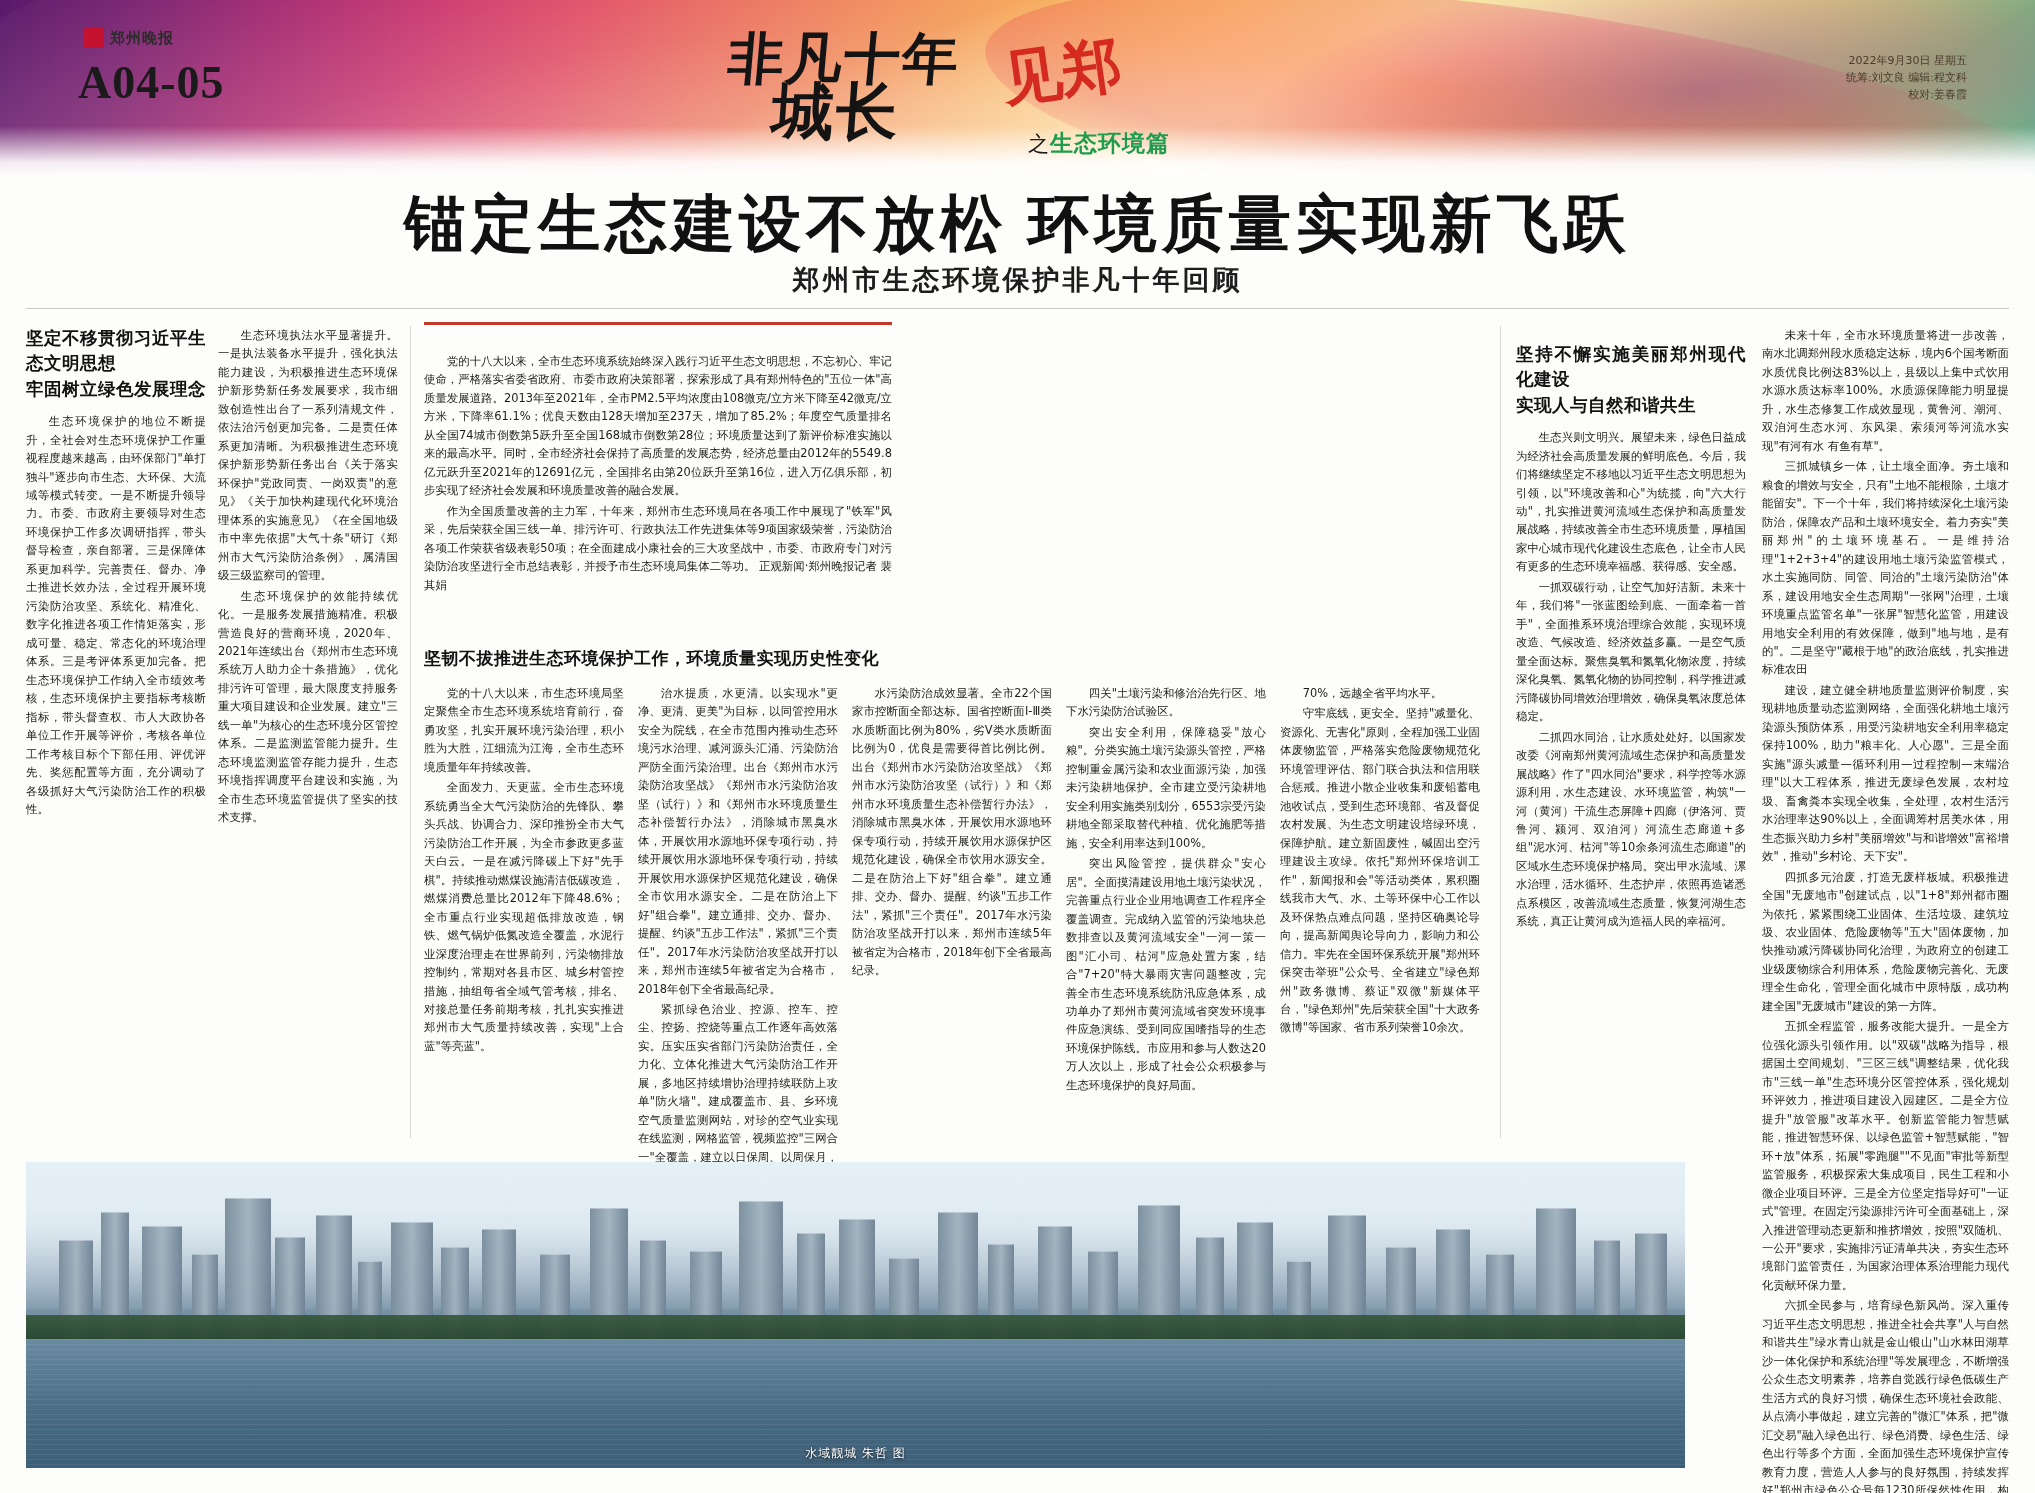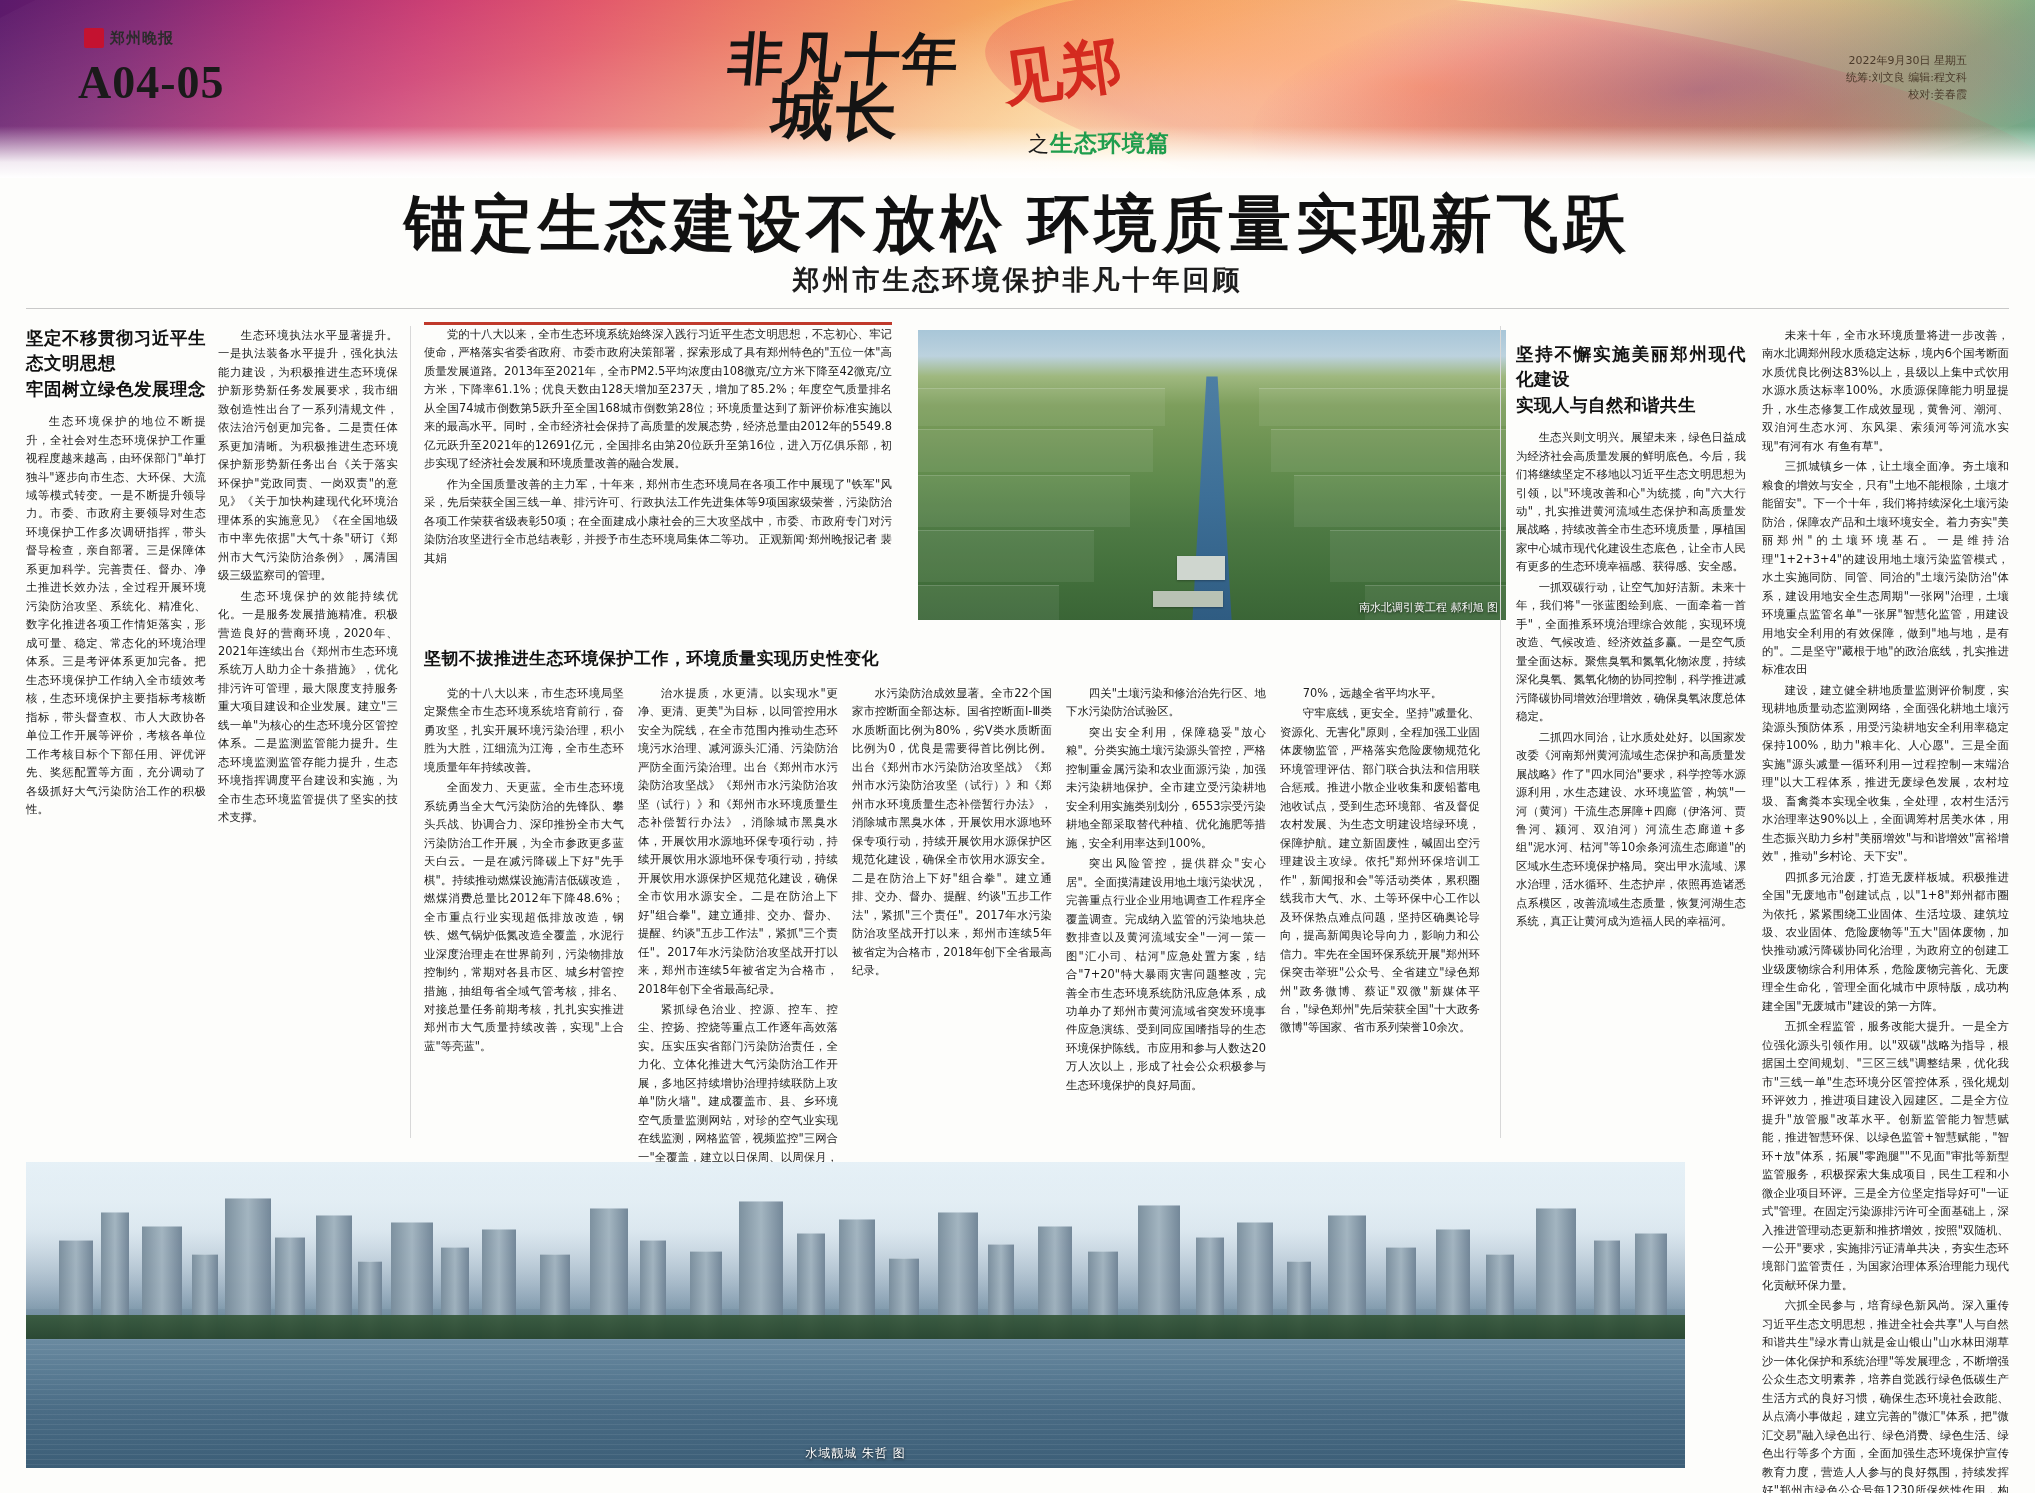--- a/index.html
+++ b/index.html
@@ -148,21 +148,21 @@
     font-weight: bold;
     font-size: 17.5px;
     line-height: 1.45;
     letter-spacing: 0.5px;
     color: #111;
     margin-bottom: 10px;
     text-indent: 0;
   }
   .sec-title-redline {
     border-top: 3px solid #c0392b;
-    padding-top: 0;
+    padding-top: 27px;
   }
   .mid-head {
     font-family: "Liberation Serif", serif;
     font-weight: bold; font-size: 17px; color: #111;
     letter-spacing: 0.5px;
     margin-bottom: 9px; text-indent: 0;
   }
 
   
   .photo {
@@ -286,37 +286,20 @@
   </div>
 
   <div class="banner-credits" style="white-space:pre-line">2022年9月30日 星期五
 统筹:刘文良 编辑:程文科
 校对:姜春霞</div>
 
   <div class="headline">锚定生态建设不放松  环境质量实现新飞跃</div>
   <div class="subhead">郑州市生态环境保护非凡十年回顾</div>
   <div class="hr-headline"></div>
 
-  <div class="photo photo-aerial">
-    <div class="canal-bank"></div>
-    <div class="canal"></div>
-    <div class="field" style="left:0; top:20%; width:42%; height:13%;"></div>
-    <div class="field" style="left:0; top:34%; width:40%; height:15%;"></div>
-    <div class="field" style="left:0; top:50%; width:36%; height:18%;"></div>
-    <div class="field" style="left:0; top:69%; width:30%; height:18%;"></div>
-    <div class="field" style="left:0; top:88%; width:24%; height:12%;"></div>
-    <div class="field" style="left:58%; top:20%; width:42%; height:13%;"></div>
-    <div class="field" style="left:60%; top:34%; width:40%; height:15%;"></div>
-    <div class="field" style="left:64%; top:50%; width:36%; height:18%;"></div>
-    <div class="field" style="left:70%; top:69%; width:30%; height:18%;"></div>
-    <div class="field" style="left:76%; top:88%; width:24%; height:12%;"></div>
-    <div class="bldg" style="left:44%; top:78%; width:48px; height:24px;"></div>
-    <div class="bldg" style="left:40%; top:90%; width:70px; height:16px; background:#b9c2b4;"></div>
-    <div class="photo-cap">南水北调引黄工程 郝利旭 图</div>
-  </div>
 
   <div class="col" style="left:26px; top:326px; width:180px; height:820px;">
     <div class="sec-title" style="white-space:pre-line">坚定不移贯彻习近平生态文明思想
 牢固树立绿色发展理念</div>
     <p>生态环境保护的地位不断提升，全社会对生态环境保护工作重视程度越来越高，由环保部门"单打独斗"逐步向市生态、大环保、大流域等模式转变。一是不断提升领导力。市委、市政府主要领导对生态环境保护工作多次调研指挥，带头督导检查，亲自部署。三是保障体系更加科学。完善责任、督办、净土推进长效办法，全过程开展环境污染防治攻坚、系统化、精准化、数字化推进各项工作情矩落实，形成可量、稳定、常态化的环境治理体系。三是考评体系更加完备。把生态环境保护工作纳入全市绩效考核，生态环境保护主要指标考核断指标，带头督查权、市人大政协各单位工作开展等评价，考核各单位工作考核目标个下部任用、评优评先、奖惩配置等方面，充分调动了各级抓好大气污染防治工作的积极性。</p>
   </div>
 
   <div class="col" style="left:218px; top:326px; width:180px; height:820px;">
     <p>生态环境执法水平显著提升。一是执法装备水平提升，强化执法能力建设，为积极推进生态环境保护新形势新任务发展要求，我市细致创造性出台了一系列清规文件，依法治污创更加完备。二是责任体系更加清晰。为积极推进生态环境保护新形势新任务出台《关于落实环保护"党政同责、一岗双责"的意见》《关于加快构建现代化环境治理体系的实施意见》《在全国地级市中率先依据"大气十条"研订《郑州市大气污染防治条例》，属清国级三级监察司的管理。</p>
     <p>生态环境保护的效能持续优化。一是服务发展措施精准。积极营造良好的营商环境，2020年、2021年连续出台《郑州市生态环境系统万人助力企十条措施》，优化排污许可管理，最大限度支持服务重大项目建设和企业发展。建立"三线一单"为核心的生态环境分区管控体系。二是监测监管能力提升。生态环境监测监管存能力提升，生态环境指挥调度平台建设和实施，为全市生态环境监管提供了坚实的技术支撑。</p>

